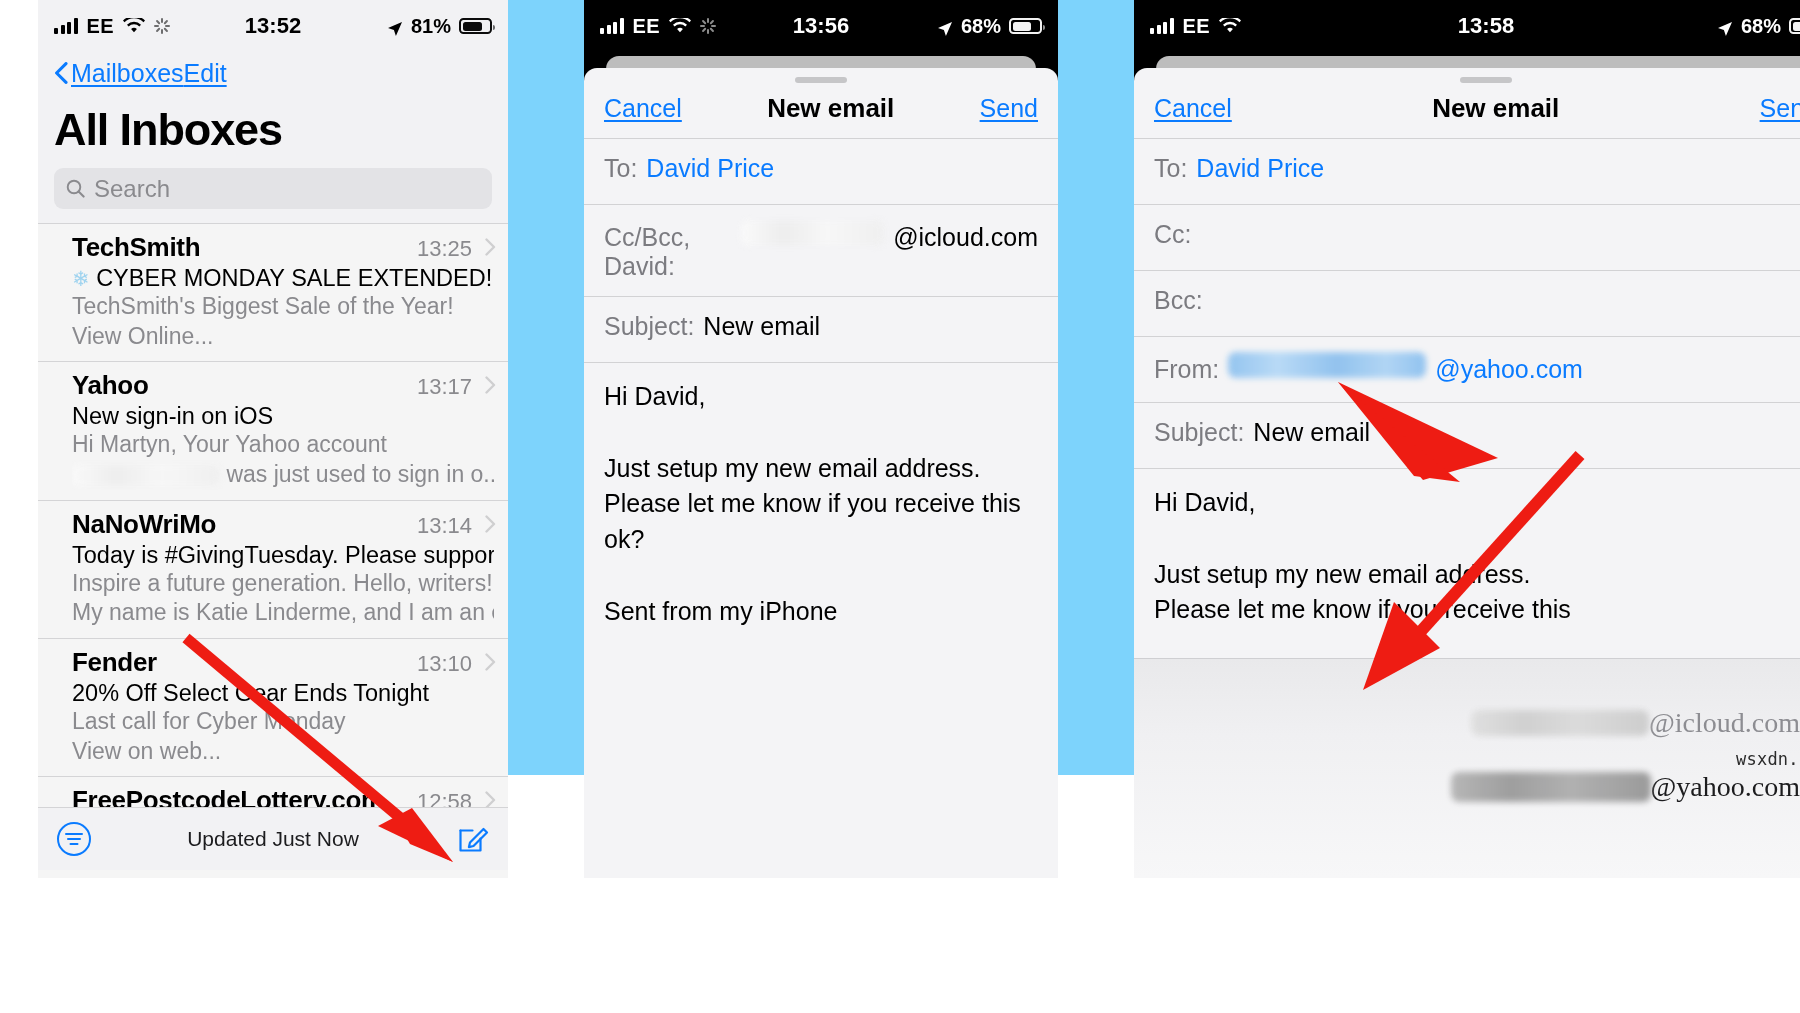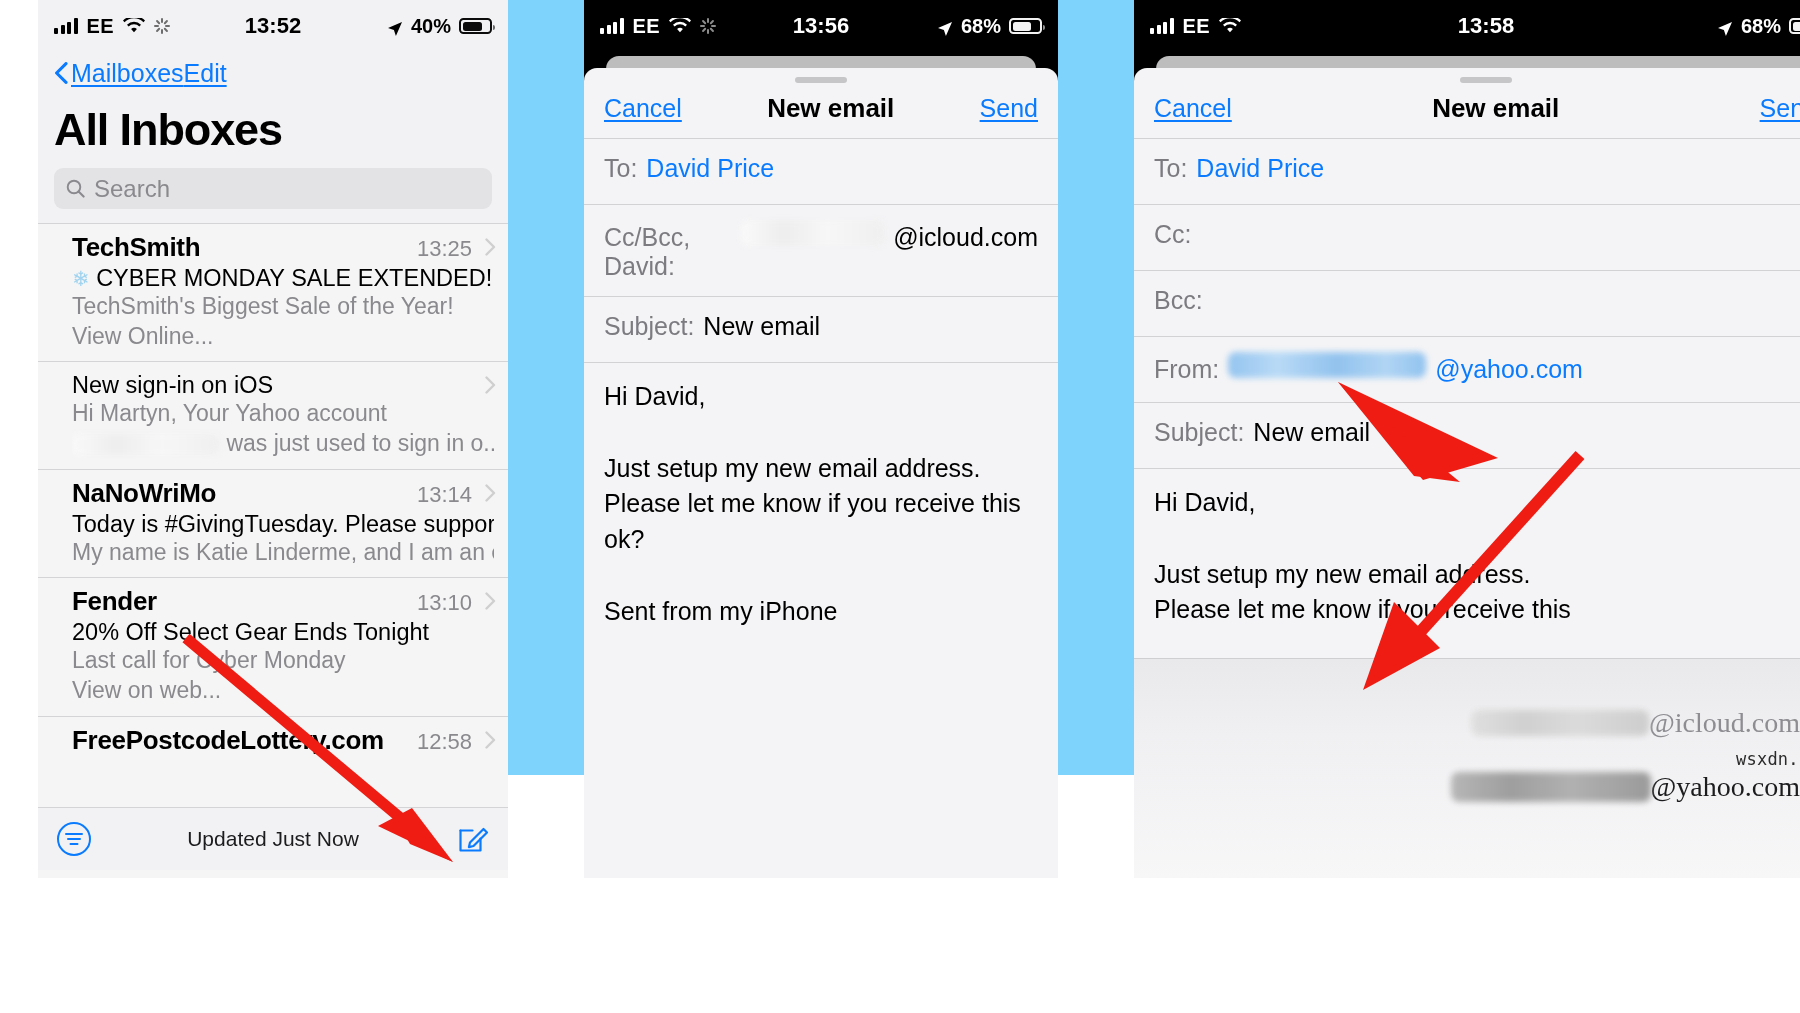--- a/index.html
+++ b/index.html
@@ -234,21 +234,21 @@
             <i style="transform:rotate(315deg)"></i>
         </span>
       </span>
       <span class="sb-mid">13:52</span>
       <span class="sb-right">
         <span class="locarrow">
           <svg viewBox="0 0 16 16" width="16" height="16">
               <path d="M15 1 1 7.1l5.9 2 2 5.9L15 1z" fill="currentColor"></path>
             </svg>
         </span>
-        <span class="battpct">40%</span>
+        <span class="battpct">81%</span>
         <span class="batt">
             <span class="fill" style="width:19px"></span>
           </span>
       </span>
     </div>
 
     <div class="navbar">
       <span class="nav-back">
         <span class="chev-left">
           <svg viewBox="0 0 14 22" width="14" height="22">
@@ -288,20 +288,24 @@
         </span>
         <div class="subject">
           <span class="snow">❄</span>
           <span>CYBER MONDAY SALE EXTENDED! 2...</span>
         </div>
         <div class="preview">TechSmith's Biggest Sale of the Year!</div>
         <div class="preview">View Online...</div>
       </div>
 
       <div class="mailrow">
+        <div class="top">
+          <span class="sender">Yahoo</span>
+          <span class="time">13:17</span>
+        </div>
         <span class="chev-right">
           <svg viewBox="0 0 11 18" width="11" height="18">
               <path d="M1.5 1.5 9 9l-7.5 7.5" stroke="#9b9b9f" stroke-width="2.4" fill="none" stroke-linecap="round" stroke-linejoin="round"></path>
             </svg>
         </span>
         <div class="subject">New sign-in on iOS</div>
         <div class="preview">Hi Martyn, Your Yahoo account</div>
         <div class="preview">
           <span class="redact white" style="width:148px;height:21px;"></span>
           <span>was just used to sign in o...</span>
@@ -312,20 +316,21 @@
         <div class="top">
           <span class="sender">NaNoWriMo</span>
           <span class="time">13:14</span>
         </div>
         <span class="chev-right">
           <svg viewBox="0 0 11 18" width="11" height="18">
               <path d="M1.5 1.5 9 9l-7.5 7.5" stroke="#9b9b9f" stroke-width="2.4" fill="none" stroke-linecap="round" stroke-linejoin="round"></path>
             </svg>
         </span>
         <div class="subject">Today is #GivingTuesday. Please support...</div>
+        <div class="preview">Inspire a future generation. Hello, writers!</div>
         <div class="preview">My name is Katie Linderme, and I am an e...</div>
       </div>
 
       <div class="mailrow">
         <div class="top">
           <span class="sender">Fender</span>
           <span class="time">13:10</span>
         </div>
         <span class="chev-right">
           <svg viewBox="0 0 11 18" width="11" height="18">

